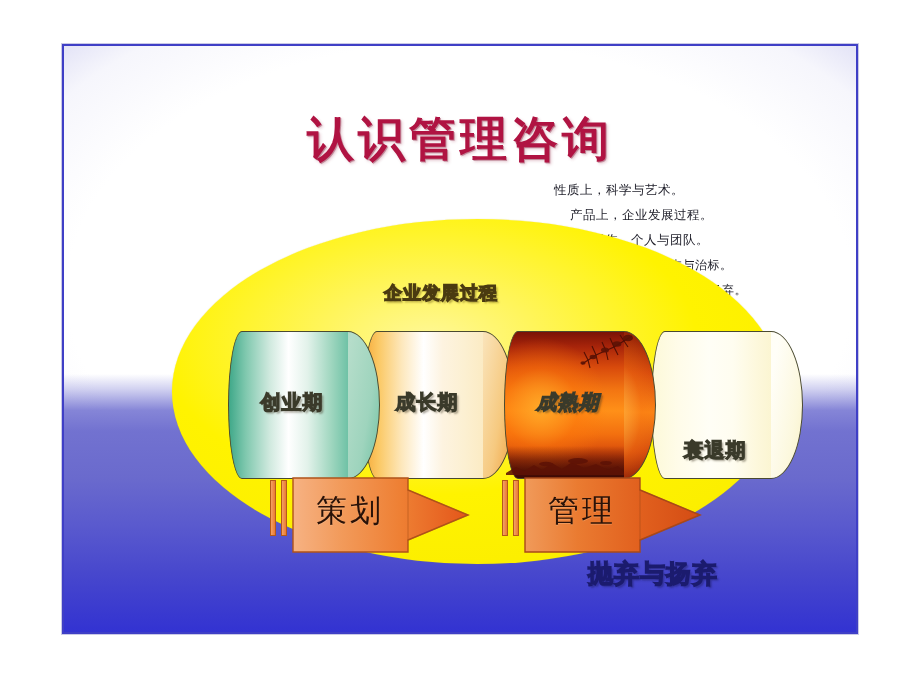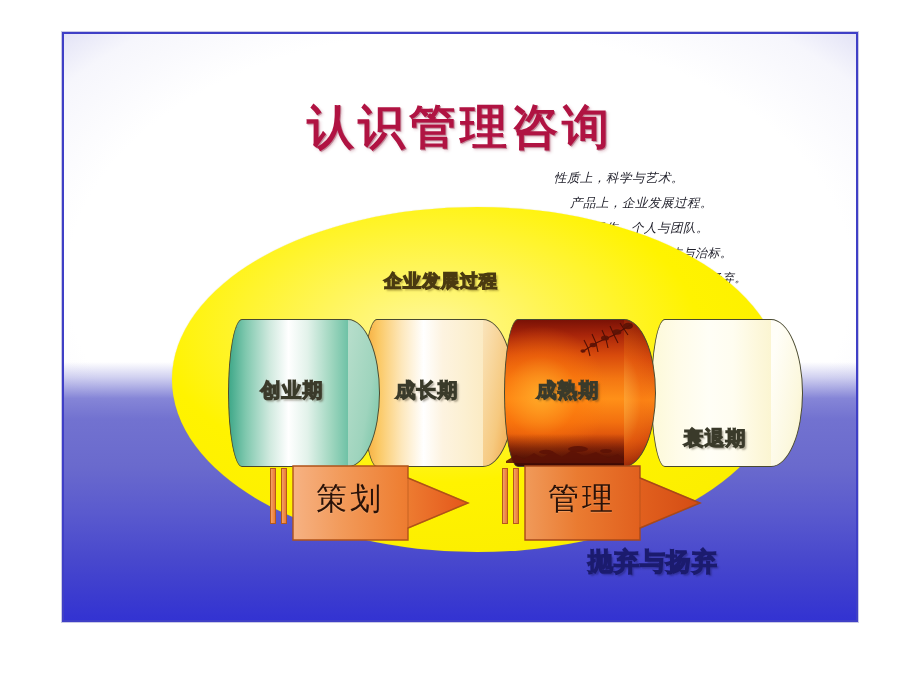--- a/index.html
+++ b/index.html
@@ -13,21 +13,21 @@
   #canvas {
     position: relative;
     width: 920px;
     height: 690px;
     background: #ffffff;
   }
 
   
   #slide {
     position: absolute;
-    left: 62px; top: 32px;
+    left: 62px; top: 44px;
     width: 796px; height: 590px;
     overflow: hidden;
     background: #ffffff;
     box-shadow: 0 0 0 1px #c9c9e6;
   }
 
   
   .bg-white-vignette {
     position: absolute;
     left: 0; top: 0; width: 100%; height: 100%;
@@ -92,21 +92,20 @@
     font-family: "Liberation Serif", serif;
     font-size: 12.5px;
     color: #1d1d28;
     line-height: 1.05;
   }
   #side-notes .note-line {
     display: block;
     white-space: nowrap;
     margin-bottom: 12px;
     letter-spacing: 0.5px;
-    font-style: italic;
   }
   #side-notes .note-line.n0 { padding-left: 62px; }
   #side-notes .note-line.n1 { padding-left: 78px; }
   #side-notes .note-line.n2 { padding-left: 100px; }
   #side-notes .note-line.n3 { padding-left: 128px; font-size: 12px;}
   #side-notes .note-line.n4 { padding-left: 180px; font-size: 12px;}
 
   
   #ellipse {
     position: absolute;
@@ -198,21 +197,21 @@
     background: linear-gradient(90deg,
       #f5a93a 0%, #fbc863 12%, #fde8bd 32%,
       #ffffff 50%, #fdf3e0 66%, #fcf0d2 84%, #fbebc4 100%);
   }
   #cyl-2 .cap {
     background: linear-gradient(100deg,
       #f8d79b 0%, #fae4bb 35%, #f6c97f 72%, #ef9f3c 100%);
   }
 
   
-  #cyl-3 { left: 442px; z-index: 5; }
+  #cyl-3 { left: 442px; z-index: 5; font-style: italic; }
   #cyl-3 .body {
     background:
       linear-gradient(180deg, rgba(60,8,4,0.0) 78%, rgba(70,12,6,0.55) 88%, rgba(45,6,4,0.85) 100%),
       radial-gradient(ellipse 70% 60% at 30% 52%, rgba(255,170,40,0.95) 0%, rgba(255,120,10,0.45) 45%, rgba(220,60,10,0.0) 80%),
       linear-gradient(180deg,
         #7a1206 0%, #a7240a 10%, #d84a0c 24%,
         #f37612 40%, #ff9018 54%, #f3700f 70%,
         #d4470a 84%, #8e1b06 100%);
   }
   #cyl-3 .cap {

